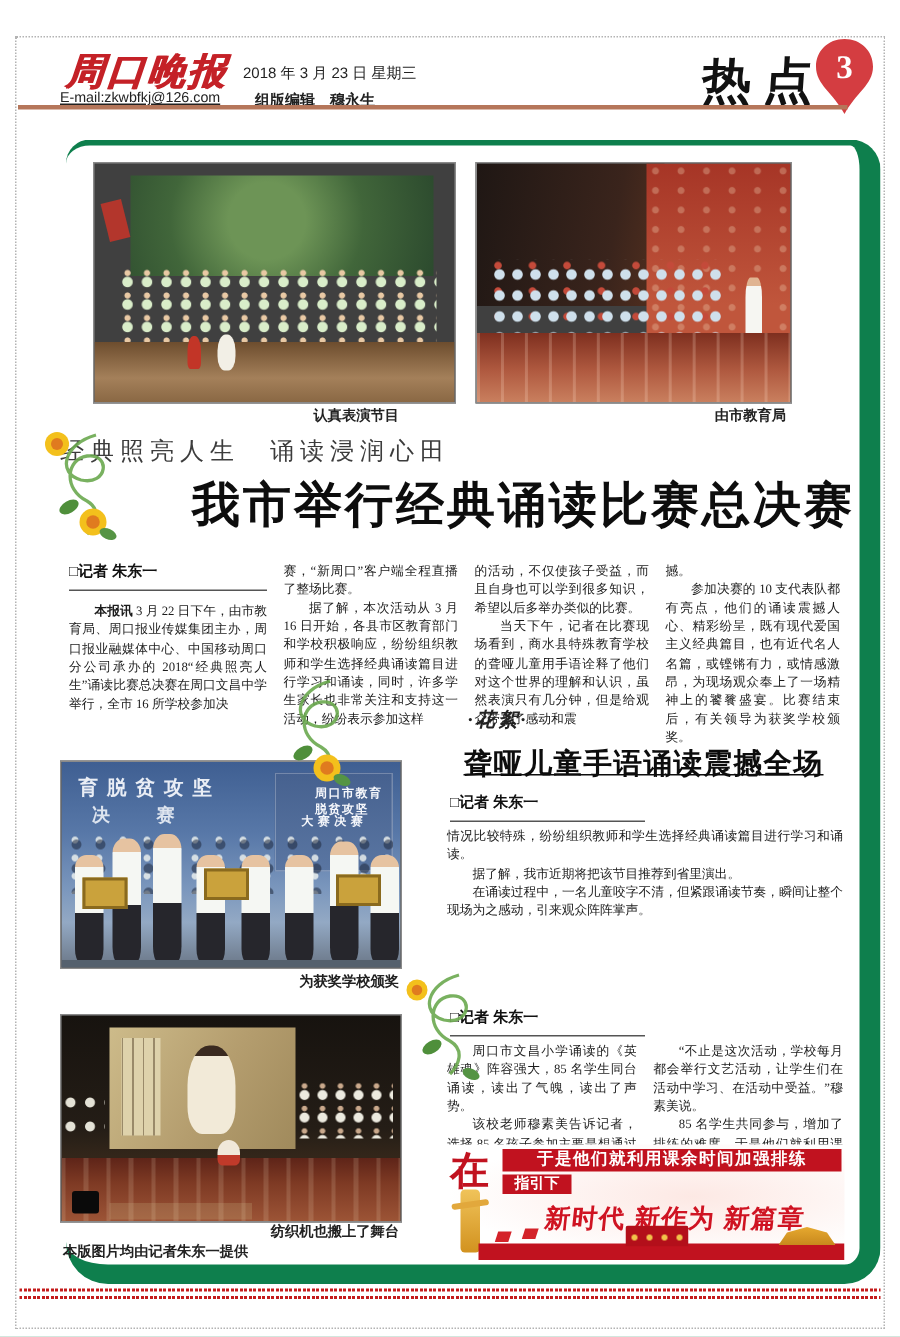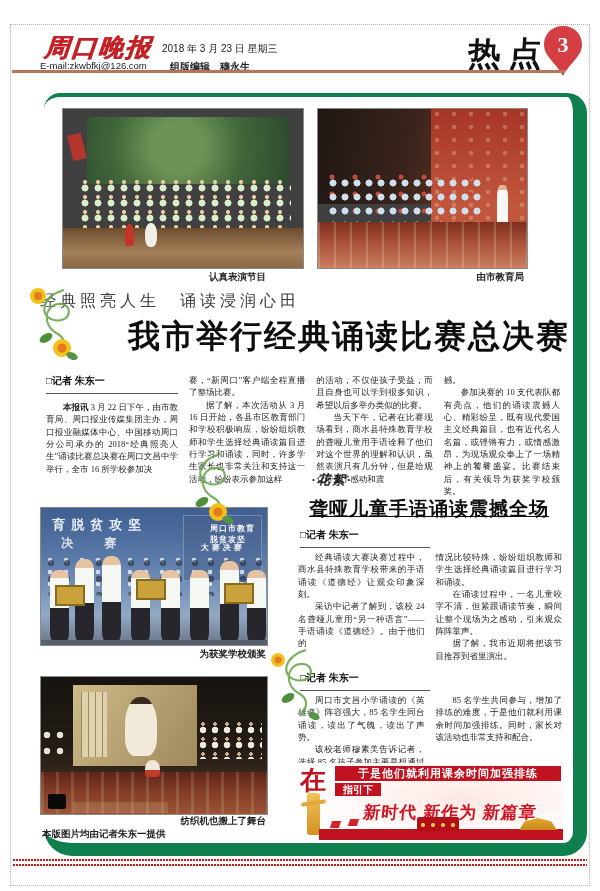--- a/index.html
+++ b/index.html
@@ -241,37 +241,34 @@
   </div>
   <div class="cap" style="left:40px;top:815px;width:226px;">纺织机也搬上了舞台</div>
   <div class="credit">本版图片均由记者朱东一提供</div>
 
   <div class="hx-label">·花絮·</div>
 
   <div class="hx-h" style="top:496px;text-decoration:underline;">聋哑儿童手语诵读震撼全场</div>
   <div class="byline hx-by" style="position:absolute;left:300px;top:528px;">□记者 朱东一</div>
   <div class="cols hxcols" style="top:551px;">
     <div class="col">
-      <p class="ind">经典诵读大赛决赛过程中，商水县特殊教育学校带来的手语诵读《道德经》让观众印象深刻。</p>
-      <p class="ind">采访中记者了解到，该校 24 名聋哑儿童用“另一种语言”——手语诵读《道德经》。由于他们的</p>
-    </div>
-    <div class="col">
       <p>情况比较特殊，纷纷组织教师和学生选择经典诵读篇目进行学习和诵读。</p>
+      <p class="ind">据了解，我市近期将把该节目推荐到省里演出。</p>
       <p class="ind">在诵读过程中，一名儿童咬字不清，但紧跟诵读节奏，瞬间让整个现场为之感动，引来观众阵阵掌声。</p>
-      <p class="ind">据了解，我市近期将把该节目推荐到省里演出。</p>
     </div>
   </div>
 
   <div class="byline hx-by" style="position:absolute;left:300px;top:671px;">□记者 朱东一</div>
   <div class="cols hxcols" style="top:694px;">
     <div class="col">
       <p class="ind">周口市文昌小学诵读的《英雄魂》阵容强大，85 名学生同台诵读，读出了气魄，读出了声势。</p>
       <p class="ind">该校老师穆素美告诉记者，选择 85 名孩子参加主要是想通过这种大型活动，让更多的孩子得到锻炼。</p>
     </div>
     <div class="col">
+      <p class="ind">“不止是这次活动，学校每月都会举行文艺活动，让学生们在活动中学习、在活动中受益。”穆素美说。</p>
       <p class="ind">85 名学生共同参与，增加了排练的难度，于是他们就利用课余时间加强排练。同时，家长对该活动也非常支持和配合。</p>
     </div>
   </div>
 
   <div class="banner">
     <div class="b-zai">在</div>
     <div class="b-col"></div>
     <div class="b-colbar"></div>
     <div class="b-strip1">于是他们就利用课余时间加强排练</div>
     <div class="b-strip2">指引下</div>

